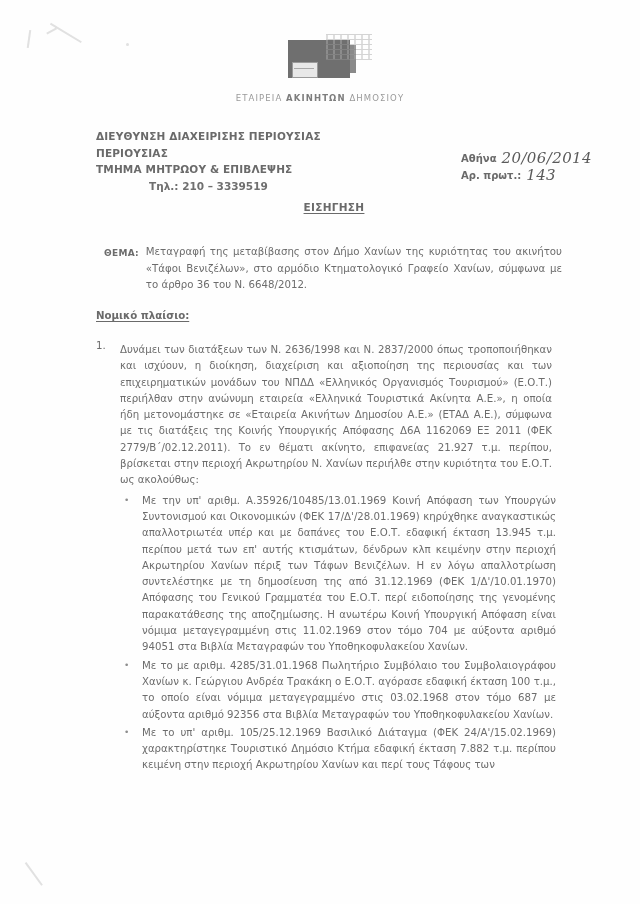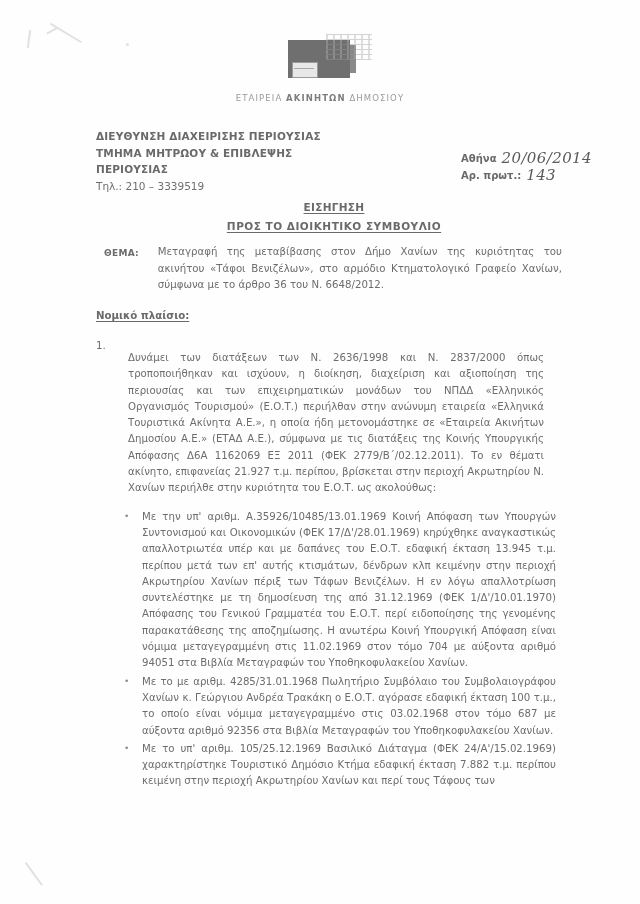--- a/index.html
+++ b/index.html
@@ -104,23 +104,24 @@
     align-items: flex-start;
   }
   .dept {
     font-size: 10.5px;
     font-weight: 700;
     line-height: 16.5px;
     color: #6a6a6a;
     letter-spacing: .15px;
   }
   .dept .phone {
-    font-weight: 400;
+    font-weight: 700;
     color: #6f6f6f;
     letter-spacing: 0;
+    text-align: center;
   }
   .stamp {
     margin-top: 22px;
     font-size: 10px;
     font-weight: 700;
     color: #6a6a6a;
     line-height: 17px;
     white-space: nowrap;
   }
   .hand {
@@ -160,21 +161,21 @@
     right: 78px;
     top: 244px;
     display: flex;
     font-size: 10.2px;
     line-height: 16.5px;
     color: #6c6c6c;
   }
   .subject-label {
     font-weight: 700;
     white-space: nowrap;
-    margin-right: 19px;
+    margin-right: 7px;
     font-size: 9px;
     letter-spacing: .3px;
     padding-top: .5px;
   }
   .subject-text {
     text-align: justify;
     flex: 1;
   }
 
   
@@ -201,21 +202,21 @@
     line-height: 16.3px;
     color: #6c6c6c;
   }
   .numbered-marker {
     width: 20px;
     flex: 0 0 20px;
     text-align: left;
   }
   .numbered-body { flex: 1; }
   .numbered-body p {
-    margin: 12px;
+    margin: 4px;
     text-align: justify;
   }
   .bullets {
     list-style: none;
     margin: 4px 0 0 0;
     padding: 0;
   }
   .bullets li {
     position: relative;
     padding-left: 26px;
@@ -250,33 +251,32 @@
       <div class="logo-block"></div>
       <div class="logo-hatch"></div>
       <div class="logo-band"></div>
     </div>
     <div class="logo-caption"><span>ΕΤΑΙΡΕΙΑ </span><b>ΑΚΙΝΗΤΩΝ</b><span> ΔΗΜΟΣΙΟΥ</span></div>
   </div>
 
   <div class="meta-row">
     <div class="dept">
       <div>ΔΙΕΥΘΥΝΣΗ ΔΙΑΧΕΙΡΙΣΗΣ ΠΕΡΙΟΥΣΙΑΣ</div>
+      <div>ΠΕΡΙΟΥΣΙΑΣ</div>
       <div>ΤΜΗΜΑ ΜΗΤΡΩΟΥ &amp; ΕΠΙΒΛΕΨΗΣ</div>
-      <div>ΠΕΡΙΟΥΣΙΑΣ</div>
       <div class="phone">Τηλ.: 210 – 3339519</div>
     </div>
     <div class="stamp">
       <div><span>Αθήνα</span><span class="hand">20/06/2014</span></div>
       <div><span>Αρ. πρωτ.:</span><span class="hand">143</span></div>
     </div>
   </div>
 
   <div class="titles">
     <div><span class="title-main">ΕΙΣΗΓΗΣΗ</span></div>
-    <div><span class="title-sub">ΠΡΟΣ ΤΟ ΔΙΟΙΚΗΤΙΚΟ ΣΥΜΒΟΥΛΙΟ</span></div>
   </div>
 
   <div class="subject">
     <div class="subject-label">ΘΕΜΑ:</div>
     <div class="subject-text">Μεταγραφή της μεταβίβασης στον Δήμο Χανίων της κυριότητας του ακινήτου «Τάφοι Βενιζέλων», στο αρμόδιο Κτηματολογικό Γραφείο Χανίων, σύμφωνα με το άρθρο 36 του Ν. 6648/2012.</div>
   </div>
 
   <div class="section-title">Νομικό πλαίσιο:</div>
 
   <div class="body-area">

